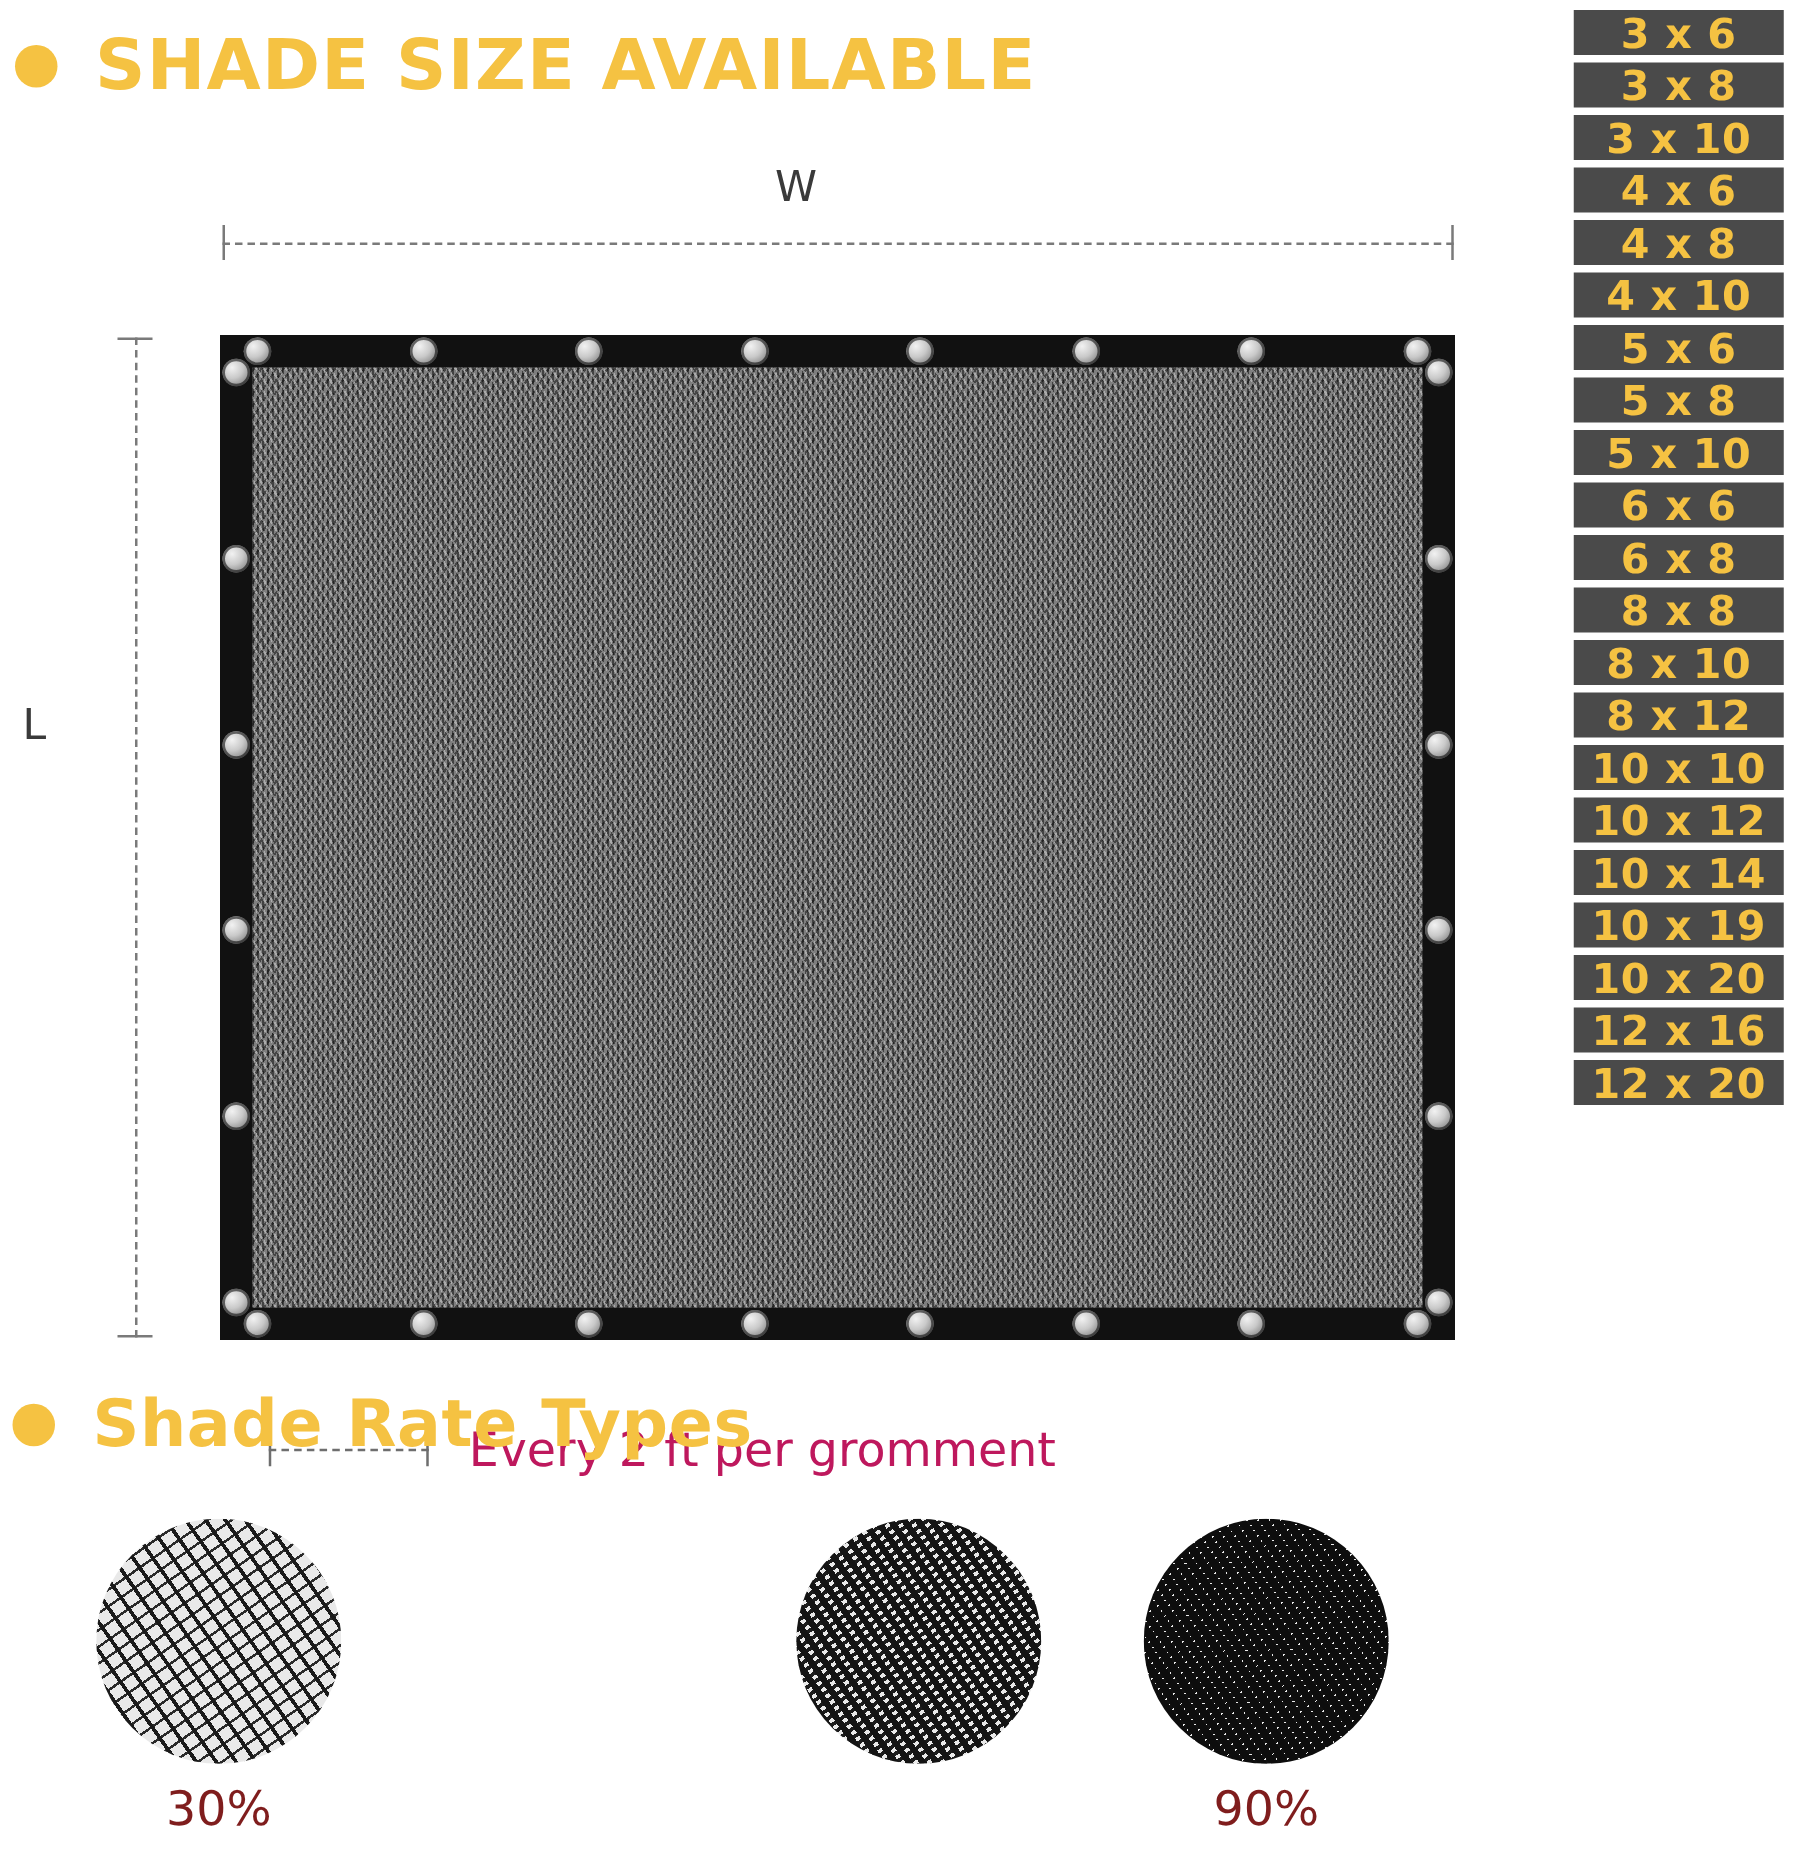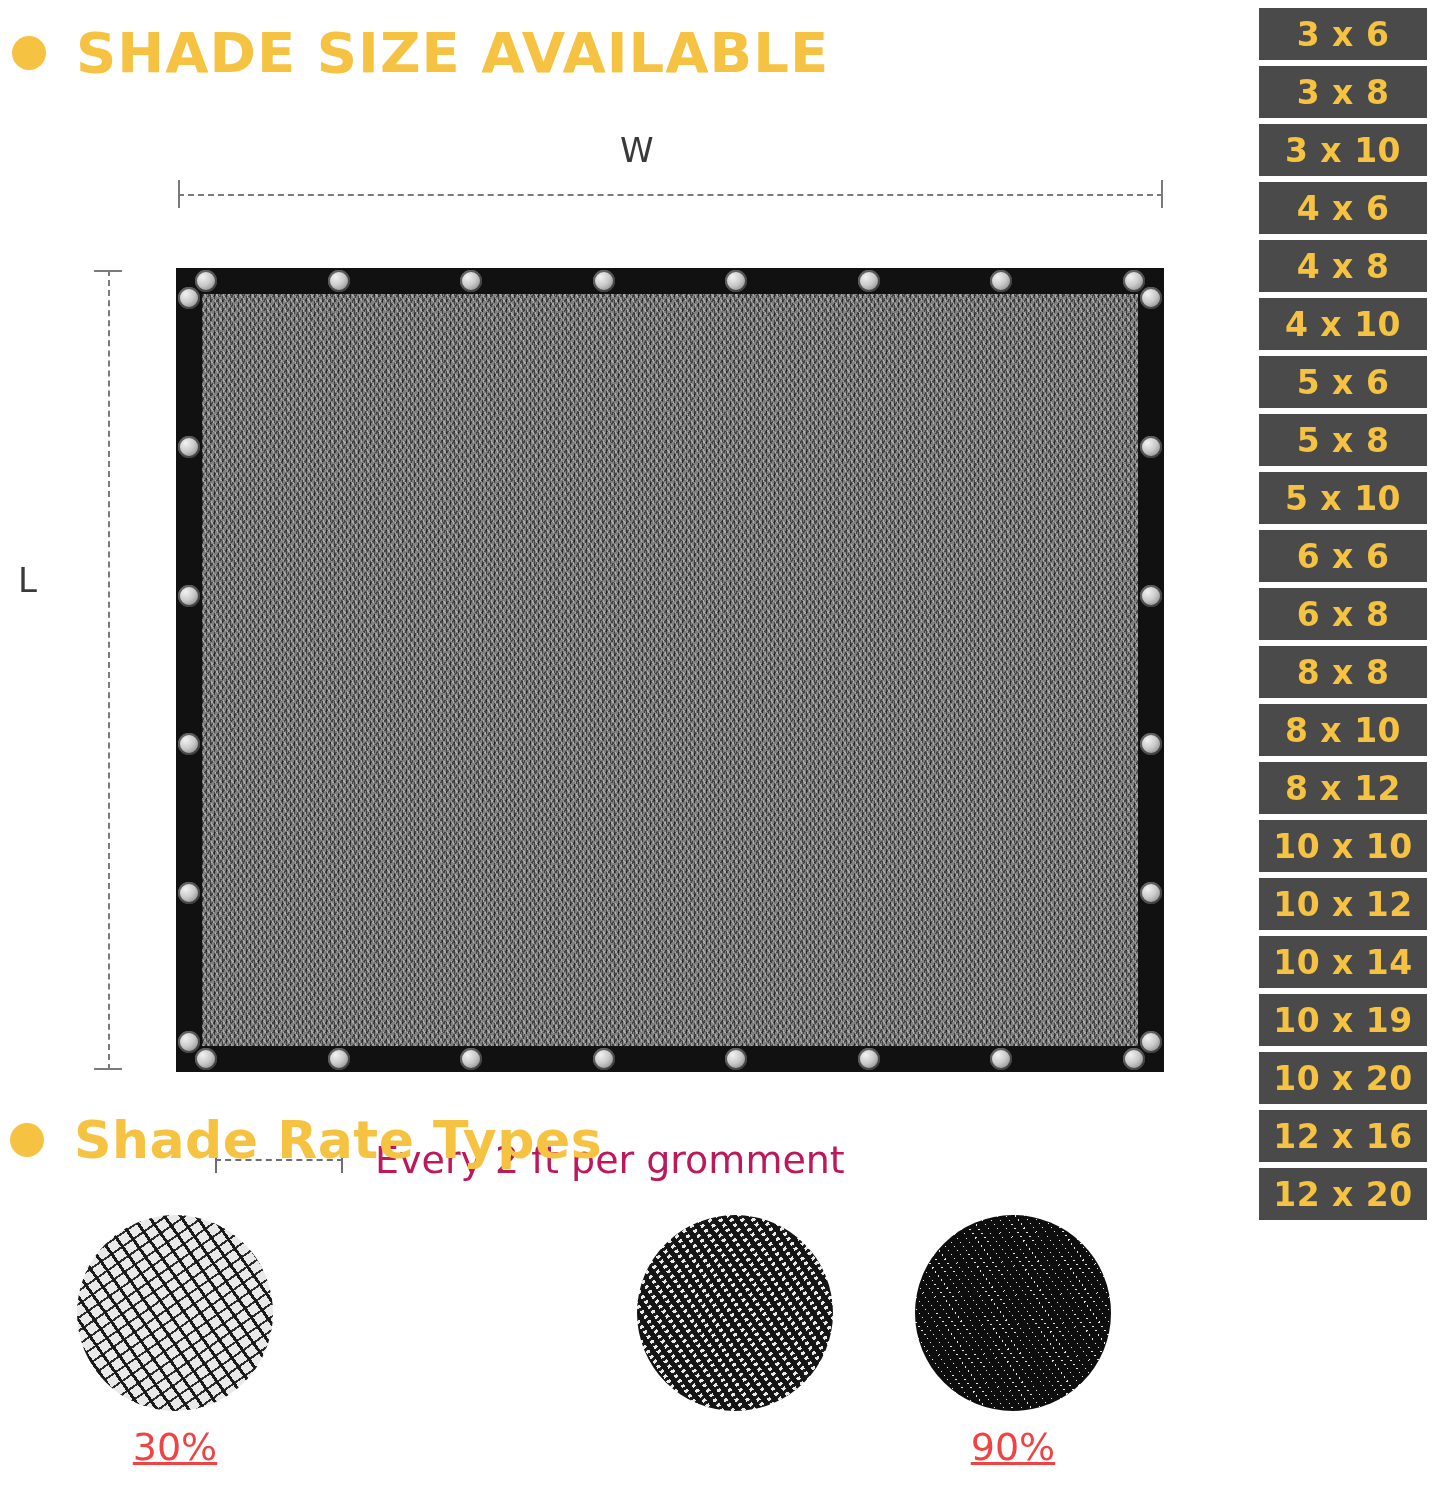--- a/index.html
+++ b/index.html
@@ -179,22 +179,21 @@
   .rate-circle {
     width: 196px;
     height: 196px;
     border-radius: 50%;
     margin: 0 auto;
     background-color: #e9e9e9;
   }
   .rate-label {
     margin-top: 14px;
     font-size: 38px;
-    color: #ef4444;
-    text-decoration: underline;
+    color: #7f1d1d;
   }
   #rate-0 { left: 0; }
   #rate-1 { left: 278px; }
   #rate-2 { left: 560px; }
   #rate-3 { left: 838px; }
 
   .mesh30 {
     background-image:
       repeating-linear-gradient(55deg, #1a1a1a 0 3px, rgba(255,255,255,0) 3px 13px),
       repeating-linear-gradient(-35deg, #2a2a2a 0 2px, rgba(255,255,255,0) 2px 11px);
@@ -219,21 +218,21 @@
   #size-list {
     position: absolute;
     right: 18px;
     top: 8px;
     width: 168px;
     display: flex;
     flex-direction: column;
     gap: 6px;
   }
   .size-chip {
-    height: 52px;
+    height: 36px;
     background: #4a4a4a;
     color: #f5c242;
     font-size: 33px;
     font-weight: bold;
     display: flex;
     align-items: center;
     justify-content: center;
     letter-spacing: 0.5px;
   }
 </style>

